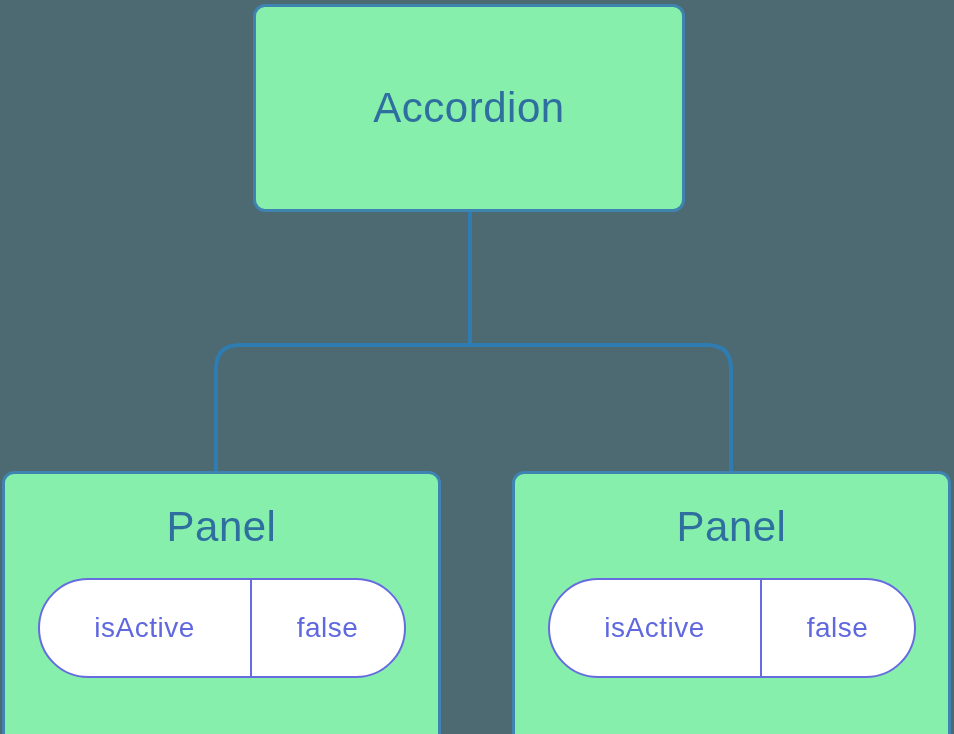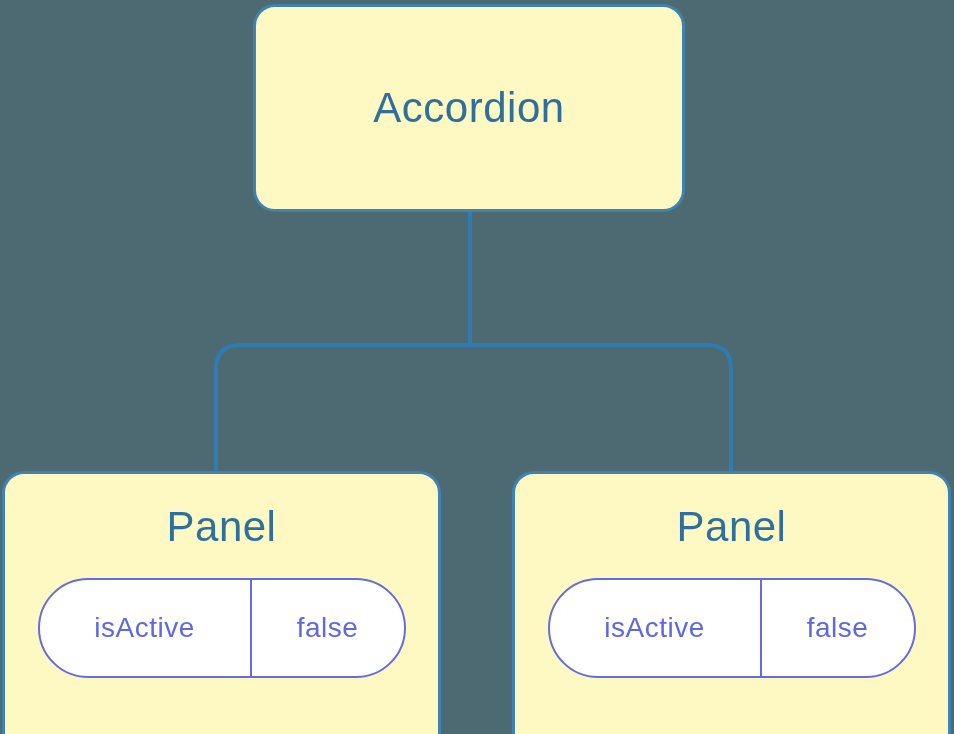--- a/index.html
+++ b/index.html
@@ -16,23 +16,23 @@
     left: 0; top: 0;
     width: 954px; height: 734px;
   }
   .connectors path {
     fill: none;
     stroke-width: 4px;
   }
   .box {
     position: absolute;
     box-sizing: border-box;
-    background: #fef9c3;
+    background: #86efac;
     border: 3px solid #3F83B1;
-    border-radius: 22px;
+    border-radius: 12px;
   }
   .root-box {
     left: 253px; top: 4px;
     width: 432px; height: 208px;
     display: flex;
     align-items: center;
     justify-content: center;
   }
   .panel-box {
     top: 471px;

